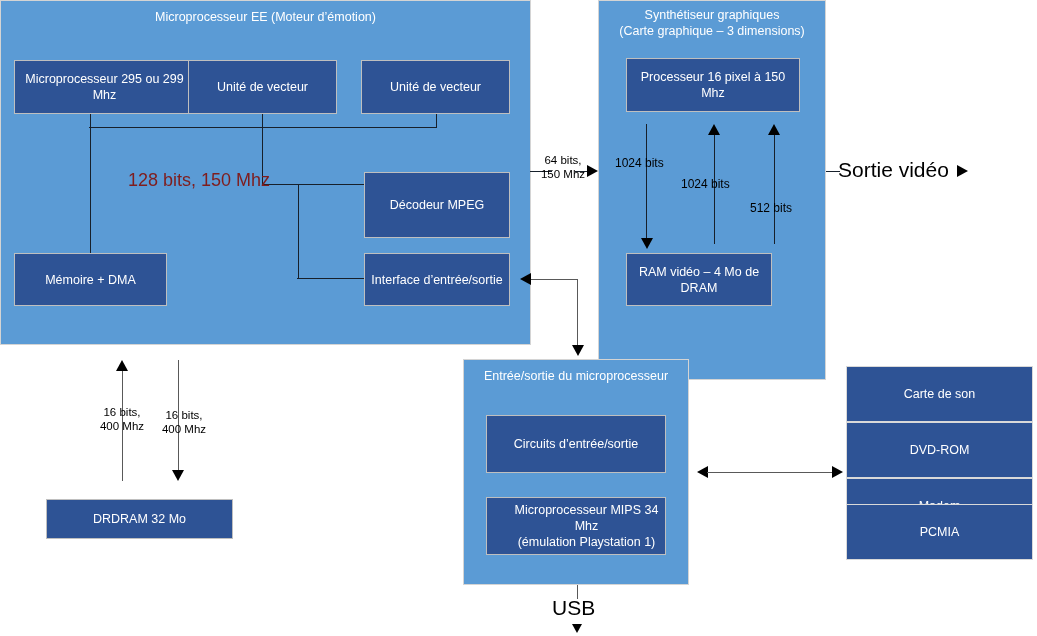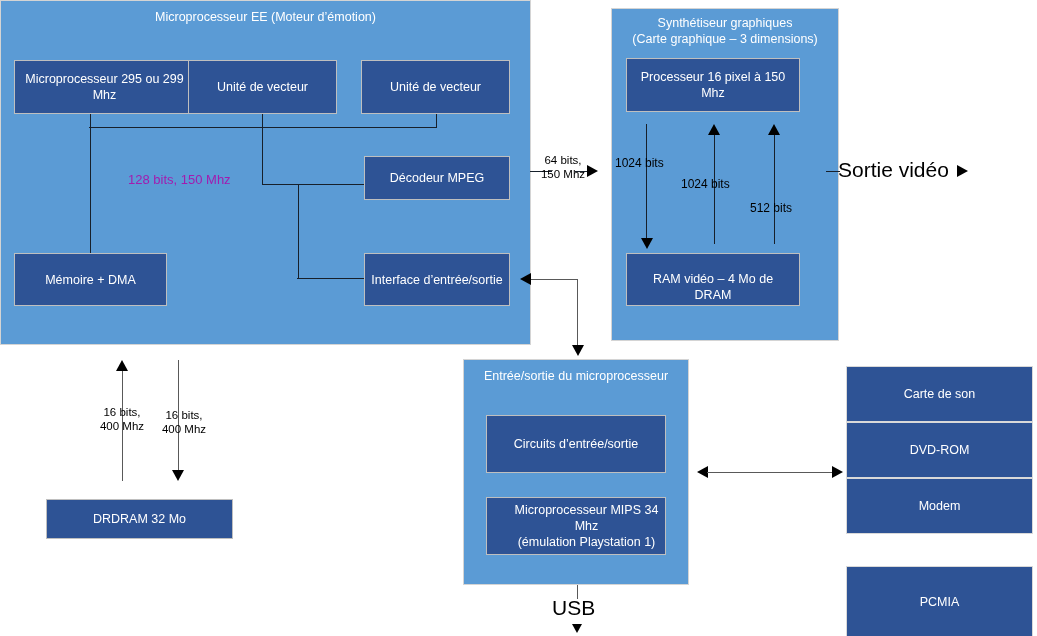--- a/index.html
+++ b/index.html
@@ -130,22 +130,22 @@
   }
   .lbl-big {
     position: absolute;
     color: #000000;
     font-size: 21px;
     line-height: 24px;
     white-space: nowrap;
   }
   .lbl-bus {
     position: absolute;
-    color: #a21caf;
-    font-size: 13px;
+    color: #7f1d1d;
+    font-size: 18px;
     line-height: 18px;
     white-space: nowrap;
   }
 </style>
 </head>
 <body>
 
 <div id="canvas">
 
   <div class="panel" style="left:0px; top:0px; width:531px; height:345px;">
@@ -167,47 +167,47 @@
 
   <div class="box" style="left:14px; top:60px; width:181px; height:54px;">
     <span>Microprocesseur 295 ou 299 Mhz</span>
   </div>
   <div class="box" style="left:188px; top:60px; width:149px; height:54px;">
     <span>Unité de vecteur</span>
   </div>
   <div class="box" style="left:361px; top:60px; width:149px; height:54px;">
     <span>Unité de vecteur</span>
   </div>
-  <div class="box" style="left:364px; top:156px; width:146px; height:44px;text-align:right;">
+  <div class="box" style="left:364px; top:172px; width:146px; height:66px;text-align:right;">
     <span>Décodeur MPEG</span>
   </div>
   <div class="box" style="left:14px; top:253px; width:153px; height:53px;">
     <span>Mémoire + DMA</span>
   </div>
   <div class="box" style="left:364px; top:253px; width:146px; height:53px;">
     <span>Interface d’entrée/sortie</span>
   </div>
 
   <div class="lbl-bus" style="left:128px; top:171px;">128 bits, 150 Mhz</div>
 
   <div class="hline-dark" style="left:530px; top:171px; width:22px;"></div>
   <div class="lbl-sm" style="left:533px; top:153px; width:60px; text-align:center;">64 bits,
 150 Mhz</div>
   <div class="hline-dark" style="left:575px; top:171px; width:14px;"></div>
   <div class="arrow-right" style="left:587px; top:165px;"></div>
 
-  <div class="panel" style="left:598px; top:8px; width:228px; height:333px;margin-left:13px;">
+  <div class="panel" style="left:598px; top:0px; width:228px; height:380px;">
     <div class="panel-title" style="top:6px;">Synthétiseur graphiques
 (Carte graphique – 3 dimensions)</div>
   </div>
 
   <div class="box" style="left:626px; top:58px; width:174px; height:54px;">
     <span>Processeur 16 pixel à 150 Mhz</span>
   </div>
-  <div class="box" style="left:626px; top:253px; width:174px; height:53px;align-items:flex-end;">
+  <div class="box" style="left:626px; top:253px; width:146px; height:53px;">
     <span>RAM vidéo – 4 Mo de DRAM</span>
   </div>
 
   <div class="vline-dark" style="left:646px; top:124px; height:115px;"></div>
   <div class="arrow-down" style="left:641px; top:238px;"></div>
   <div class="lbl" style="left:615px; top:156px;">1024 bits</div>
 
   <div class="vline-dark" style="left:714px; top:134px; height:110px;"></div>
   <div class="arrow-up" style="left:708px; top:124px;"></div>
   <div class="lbl" style="left:681px; top:177px;">1024 bits</div>
@@ -247,21 +247,21 @@
 
   <div class="stackbox" style="left:846px; top:366px; width:187px; height:56px;">
     <span>Carte de son</span>
   </div>
   <div class="stackbox" style="left:846px; top:422px; width:187px; height:56px;">
     <span>DVD-ROM</span>
   </div>
   <div class="stackbox" style="left:846px; top:478px; width:187px; height:56px;">
     <span>Modem</span>
   </div>
-  <div class="stackbox" style="left:846px; top:566px; width:187px; height:71px;">
+  <div class="stackbox" style="left:846px; top:504px; width:187px; height:56px;">
     <span>PCMIA</span>
   </div>
 
   <div class="vline-gray" style="left:122px; top:370px; height:111px;"></div>
   <div class="arrow-up" style="left:116px; top:360px;"></div>
   <div class="lbl-sm" style="left:88px; top:405px; width:68px;">16 bits,
 400 Mhz</div>
 
   <div class="vline-gray" style="left:178px; top:360px; height:111px;"></div>
   <div class="arrow-down" style="left:172px; top:470px;"></div>

